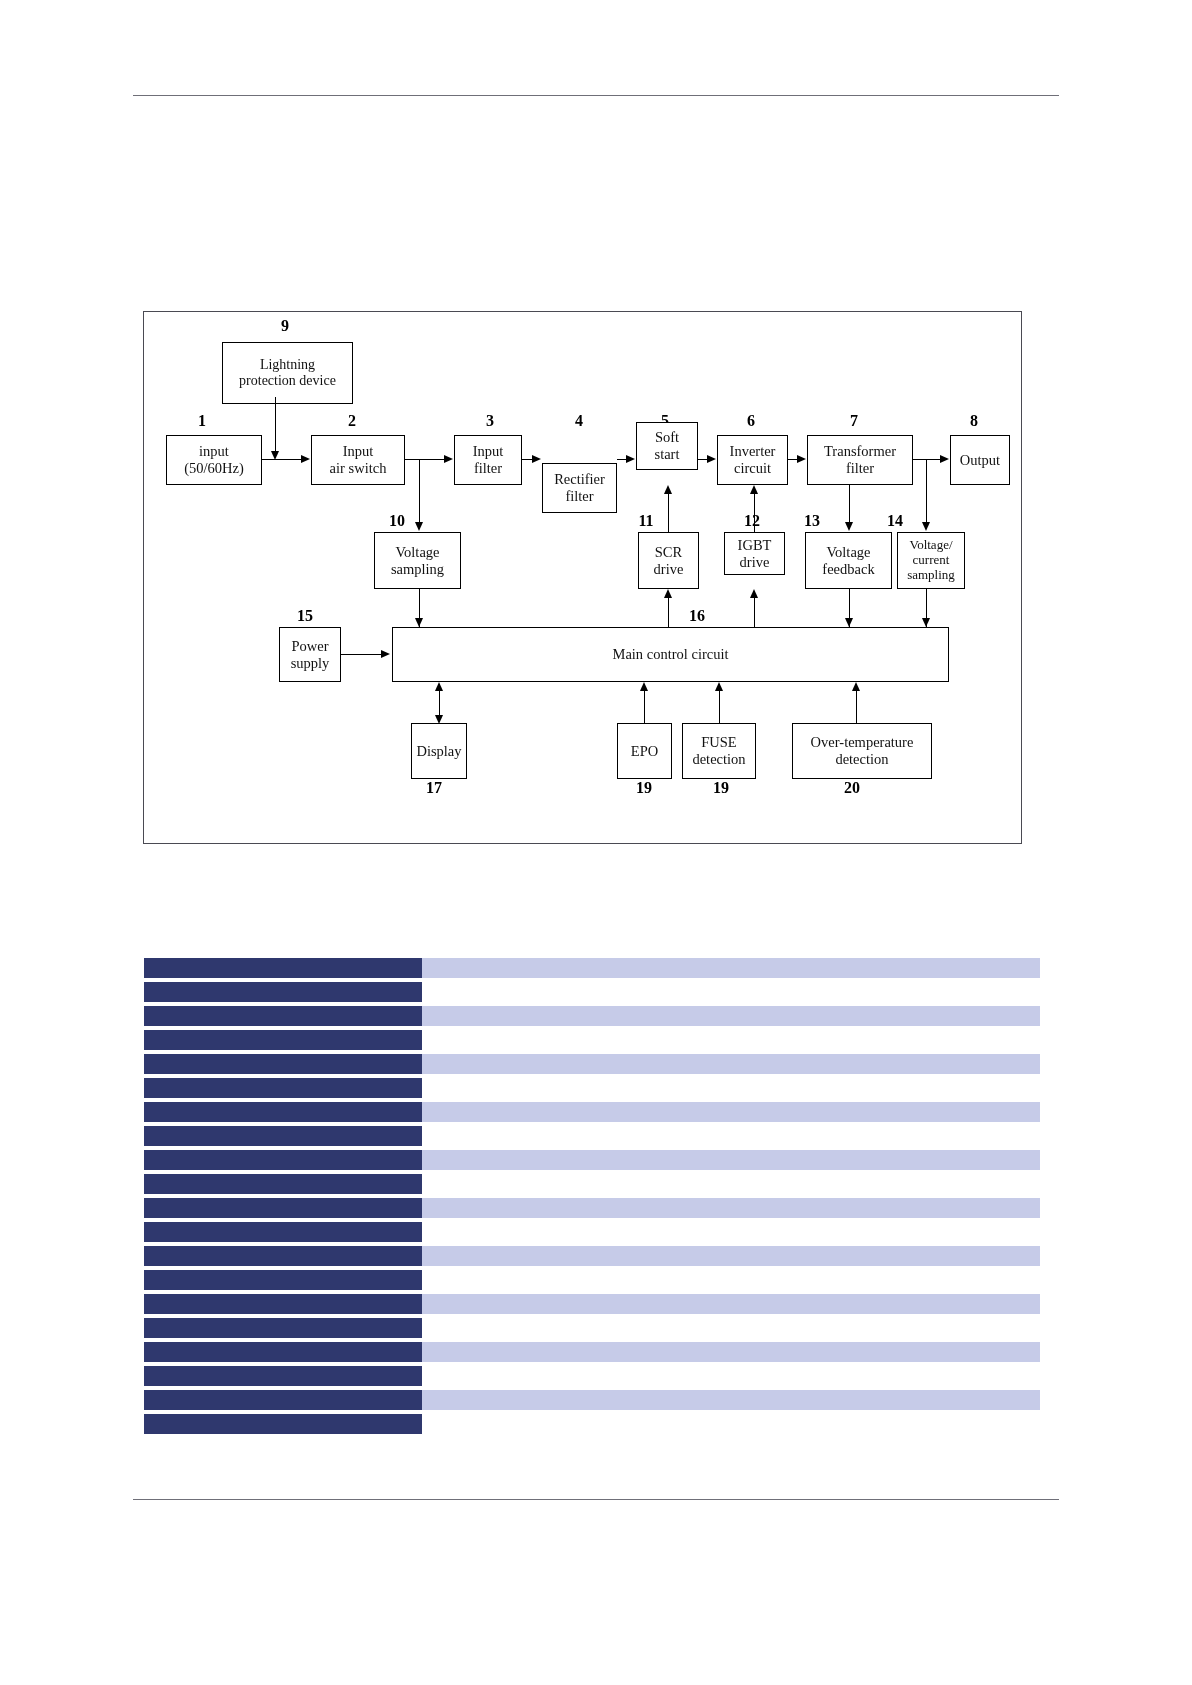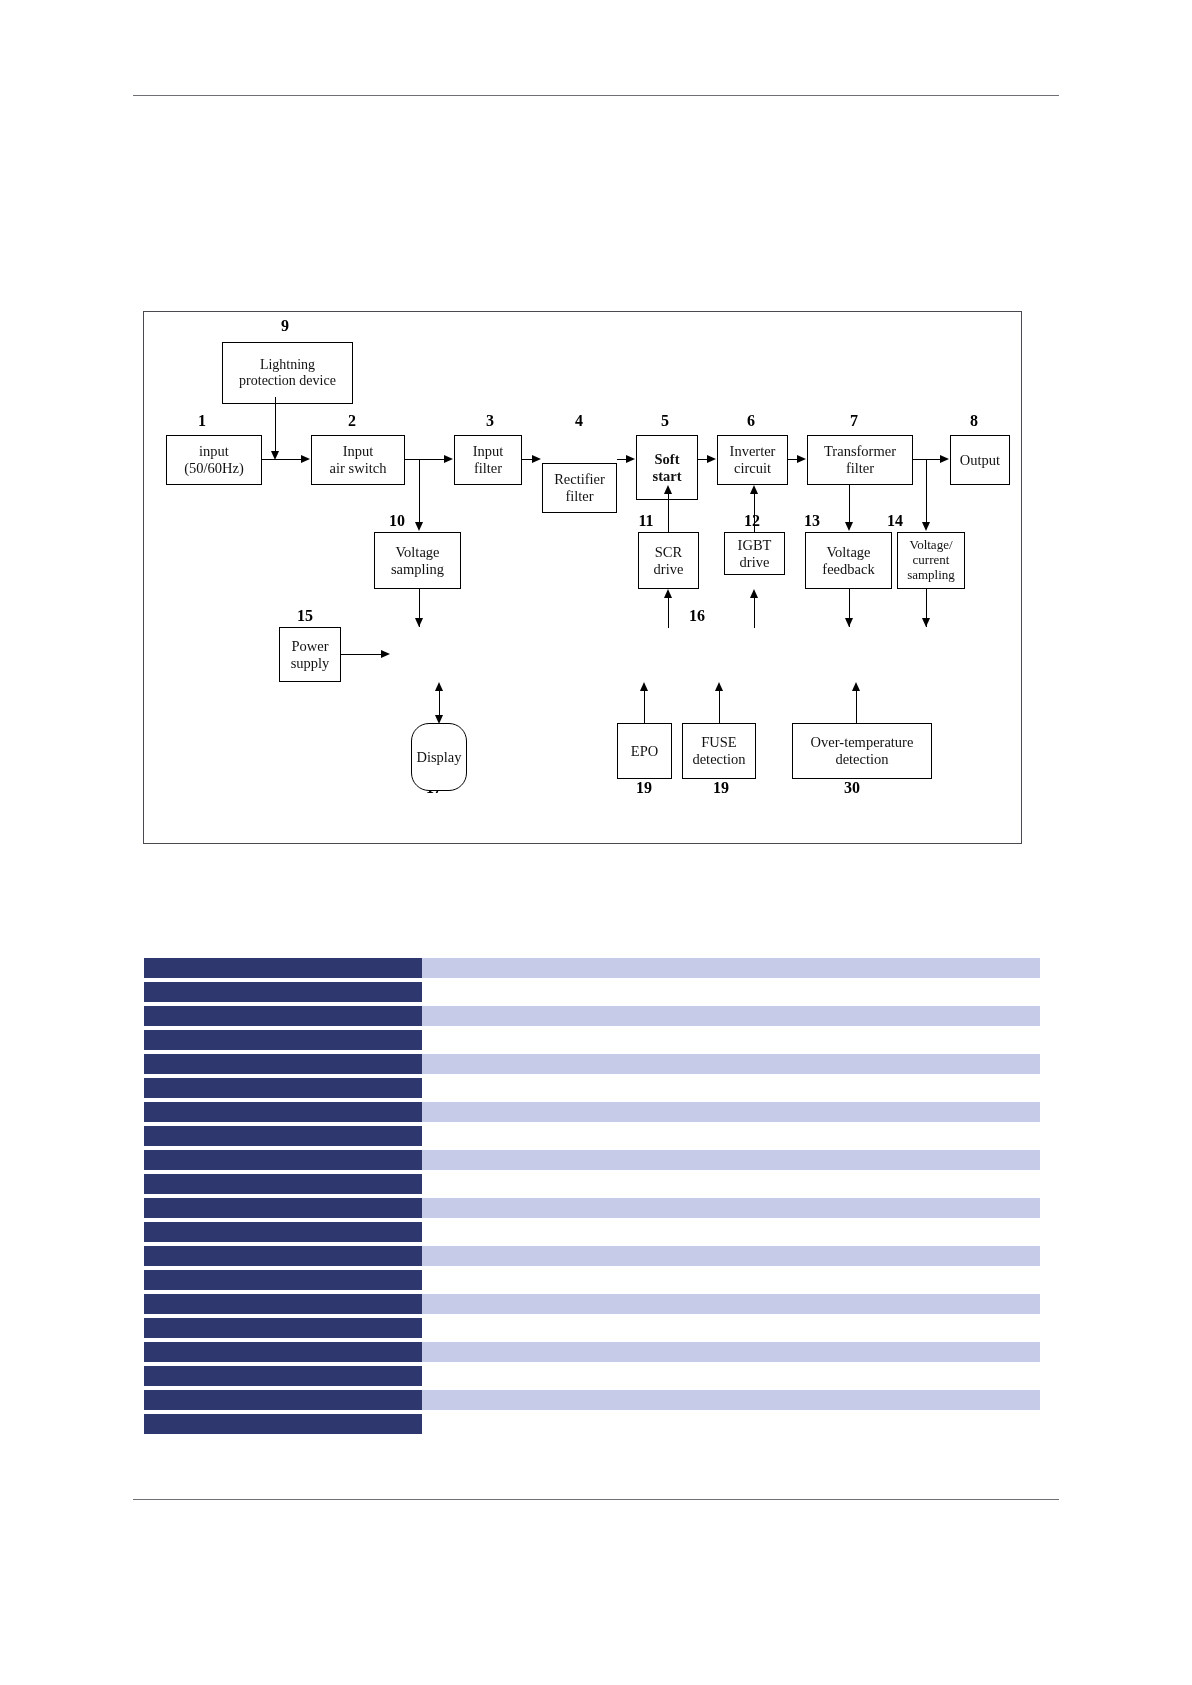--- a/index.html
+++ b/index.html
@@ -138,37 +138,37 @@
   <div class="dnum" style="left:575px; top:201px; width:26px;margin-left:20px;">12</div>
   <div class="dnum" style="left:655px; top:201px; width:26px;">13</div>
   <div class="dnum" style="left:738px; top:201px; width:26px;">14</div>
 
   <div class="dnum" style="left:148px; top:296px; width:26px;">15</div>
   <div class="dnum" style="left:540px; top:296px; width:26px;">16</div>
 
   <div class="dnum" style="left:277px; top:468px; width:26px;">17</div>
   <div class="dnum" style="left:487px; top:468px; width:26px;">19</div>
   <div class="dnum" style="left:564px; top:468px; width:26px;">19</div>
-  <div class="dnum" style="left:695px; top:468px; width:26px;">30</div>
+  <div class="dnum" style="left:695px; top:468px; width:26px;">20</div>
 
   <div class="dbox" style="left:78px; top:30px; width:131px; height:62px; font-size:14px;">Lightning
 protection device</div>
 
   <div class="vline" style="left:131px; top:85px; height:58px;"></div>
   <div class="arrow-d" style="left:127px; top:139px;"></div>
 
   <div class="dbox" style="left:22px;  top:123px; width:96px;  height:50px;">input
 (50/60Hz)</div>
   <div class="dbox" style="left:167px; top:123px; width:94px;  height:50px;">Input
 air switch</div>
   <div class="dbox" style="left:310px; top:123px; width:68px;  height:50px;">Input
 filter</div>
   <div class="dbox" style="left:398px; top:123px; width:75px;  height:50px;margin-top:28px;">Rectifier
 filter</div>
-  <div class="dbox" style="left:492px; top:123px; width:62px;  height:65px;font-weight:bold;">Soft
+  <div class="dbox" style="left:492px; top:110px; width:62px;  height:48px;">Soft
 start</div>
   <div class="dbox" style="left:573px; top:123px; width:71px;  height:50px;">Inverter
 circuit</div>
   <div class="dbox" style="left:663px; top:123px; width:106px; height:50px;">Transformer
 filter</div>
   <div class="dbox" style="left:806px; top:123px; width:60px;  height:50px;">Output</div>
 
   <div class="hline" style="left:118px; top:147px; width:40px;"></div>
   <div class="arrow-r" style="left:157px; top:143px;"></div>
 
@@ -212,40 +212,41 @@
 sampling</div>
 
   <div class="vline" style="left:524px; top:182px; height:38px;"></div>
   <div class="arrow-u" style="left:520px; top:173px;"></div>
 
   <div class="vline" style="left:610px; top:182px; height:38px;"></div>
   <div class="arrow-u" style="left:606px; top:173px;"></div>
 
   <div class="dbox" style="left:135px; top:315px; width:62px; height:55px;">Power
 supply</div>
+  <div class="dbox" style="left:248px; top:315px; width:557px; height:55px; font-size:14.5px;">Main control circuit</div>
 
   <div class="hline" style="left:197px; top:342px; width:41px;"></div>
   <div class="arrow-r" style="left:237px; top:338px;"></div>
 
   <div class="vline" style="left:275px; top:277px; height:38px;"></div>
   <div class="arrow-d" style="left:271px; top:306px;"></div>
 
   <div class="vline" style="left:524px; top:286px; height:30px;"></div>
   <div class="arrow-u" style="left:520px; top:277px;"></div>
 
   <div class="vline" style="left:610px; top:286px; height:30px;"></div>
   <div class="arrow-u" style="left:606px; top:277px;"></div>
 
   <div class="vline" style="left:705px; top:277px; height:38px;"></div>
   <div class="arrow-d" style="left:701px; top:306px;"></div>
 
   <div class="vline" style="left:782px; top:277px; height:38px;"></div>
   <div class="arrow-d" style="left:778px; top:306px;"></div>
 
-  <div class="dbox" style="left:267px; top:411px; width:56px; height:68px;border-radius:18px;">Display</div>
+  <div class="dbox" style="left:267px; top:411px; width:56px; height:56px;">Display</div>
   <div class="dbox" style="left:473px; top:411px; width:55px; height:56px;">EPO</div>
   <div class="dbox" style="left:538px; top:411px; width:74px; height:56px;">FUSE
 detection</div>
   <div class="dbox" style="left:648px; top:411px; width:140px; height:56px;">Over-temperature
 detection</div>
 
   <div class="vline" style="left:295px; top:379px; height:28px;"></div>
   <div class="arrow-u" style="left:291px; top:370px;"></div>
   <div class="arrow-d" style="left:291px; top:403px;"></div>
 

